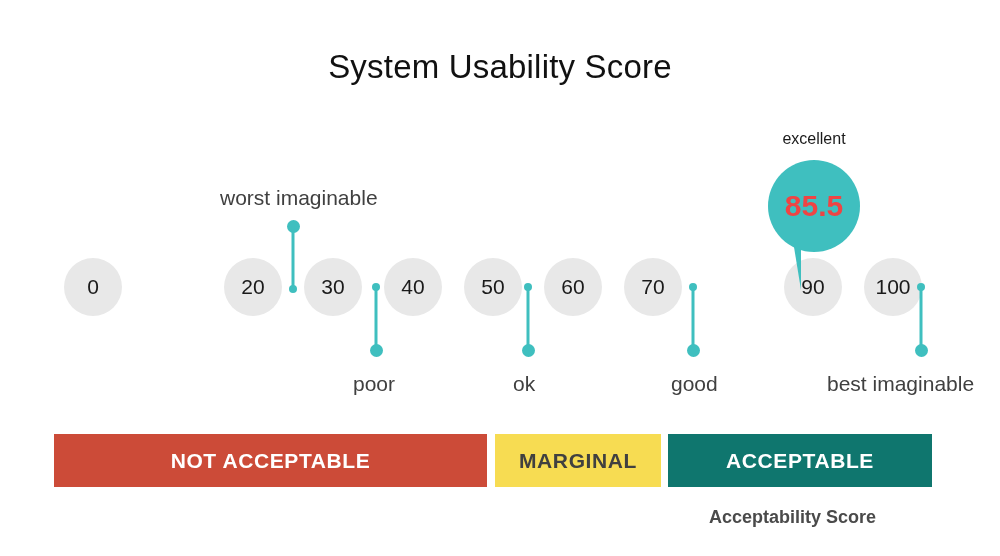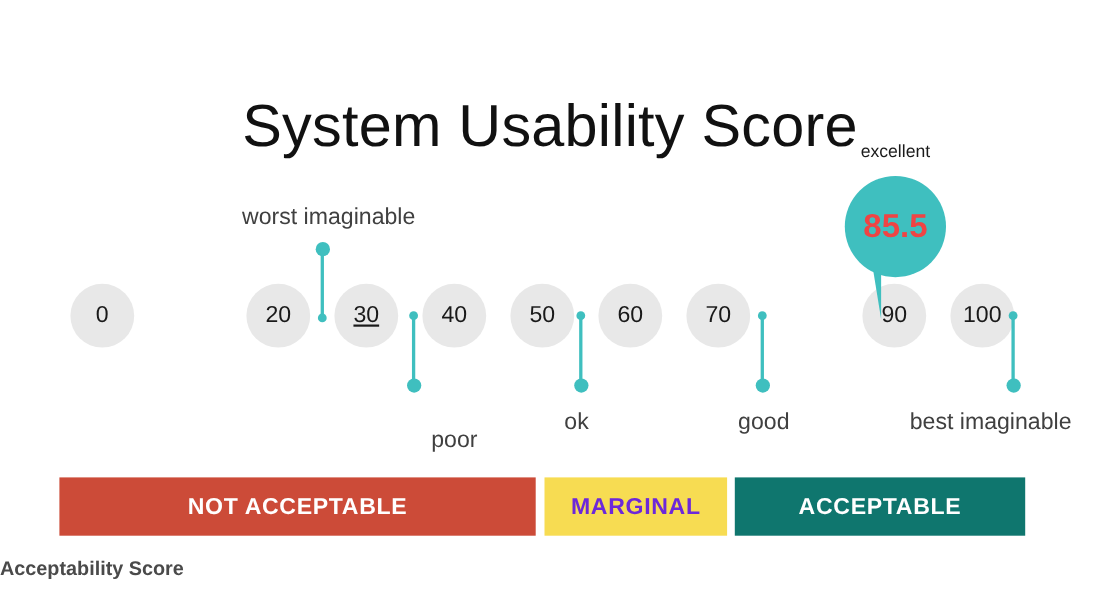--- a/index.html
+++ b/index.html
@@ -19,26 +19,25 @@
     height: 556px;
   }
 
   
   .title {
     position: absolute;
     left: 0;
     top: 48px;
     width: 1000px;
     text-align: center;
-    font-size: 54px;
+    font-size: 33px;
     font-weight: 400;
     color: #111111;
     letter-spacing: 0.2px;
     white-space: nowrap;
-    margin-top: 36px;
   }
 
   
   .scale-circle {
     position: absolute;
     width: 58px;
     height: 58px;
     border-radius: 50%;
     background: #e8e8e8;
     display: flex;
@@ -154,41 +153,41 @@
     justify-content: center;
     font-size: 21px;
     font-weight: bold;
     letter-spacing: 0.6px;
   }
   .accept-caption {
     position: absolute;
     left: 0;
     top: 507px;
     width: 876px;
-    text-align: left;
+    text-align: right;
     font-size: 18px;
     font-weight: bold;
     color: #4a4a4a;
     white-space: nowrap;
   }
 </style>
 </head>
 <body>
 
 <div id="canvas">
 
   <div class="title">System Usability Score</div>
 
   <div class="scale-circle" style="left:64px;  top:258px;">
       <span>0</span>
     </div>
   <div class="scale-circle" style="left:224px; top:258px;">
       <span>20</span>
     </div>
-  <div class="scale-circle" style="left:304px; top:258px;text-decoration:underline;">
+  <div class="scale-circle" style="left:304px; top:258px;">
       <span>30</span>
     </div>
   <div class="scale-circle" style="left:384px; top:258px;">
       <span>40</span>
     </div>
   <div class="scale-circle" style="left:464px; top:258px;">
       <span>50</span>
     </div>
   <div class="scale-circle" style="left:544px; top:258px;">
       <span>60</span>
@@ -208,21 +207,21 @@
     <div class="stem" style="top:6px; height:65px;"></div>
     <div class="dot-small" style="top:65px;"></div>
   </div>
   <div class="marker-label" style="left:220px; top:186px;">worst imaginable</div>
 
   <div class="marker" style="left:369px; top:283px; width:14px; height:76px;">
     <div class="dot-small" style="top:0px;"></div>
     <div class="stem" style="top:4px; height:65px;"></div>
     <div class="dot-big" style="top:61px;"></div>
   </div>
-  <div class="marker-label" style="left:353px; top:388px;margin-left:39px;">poor</div>
+  <div class="marker-label" style="left:353px; top:372px;">poor</div>
 
   <div class="marker" style="left:521px; top:283px; width:14px; height:76px;">
     <div class="dot-small" style="top:0px;"></div>
     <div class="stem" style="top:4px; height:65px;"></div>
     <div class="dot-big" style="top:61px;"></div>
   </div>
   <div class="marker-label" style="left:513px; top:372px;">ok</div>
 
   <div class="marker" style="left:686px; top:283px; width:14px; height:76px;">
     <div class="dot-small" style="top:0px;"></div>
@@ -242,21 +241,21 @@
   <div class="score-bubble">
     <div class="bubble-tail"></div>
     <div class="bubble-body"></div>
     <div class="bubble-value">85.5</div>
   </div>
 
   <div class="accept-bar">
     <div class="accept-seg" style="left:0px;   width:433px; background:#cc4b38; color:#ffffff;">
       <span>NOT ACCEPTABLE</span>
     </div>
-    <div class="accept-seg" style="left:441px; width:166px; background:#f7dc52; color:#6d28d9;">
+    <div class="accept-seg" style="left:441px; width:166px; background:#f7dc52; color:#404040;">
       <span>MARGINAL</span>
     </div>
     <div class="accept-seg" style="left:614px; width:264px; background:#0f766e; color:#ffffff;">
       <span>ACCEPTABLE</span>
     </div>
   </div>
 
   <div class="accept-caption">Acceptability Score</div>
 
 </div>

